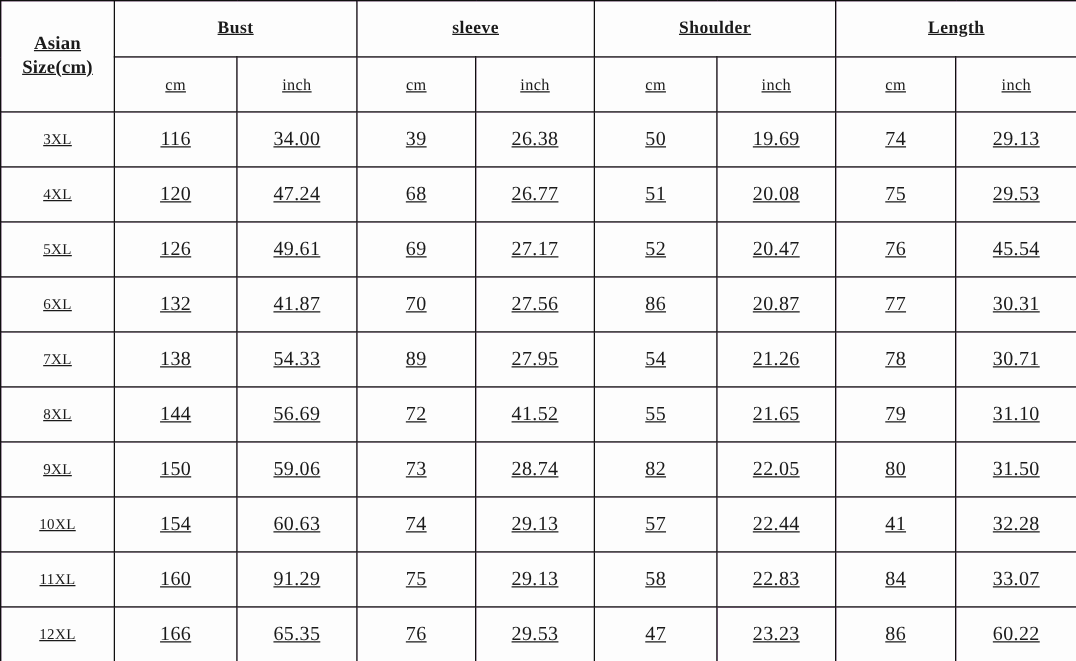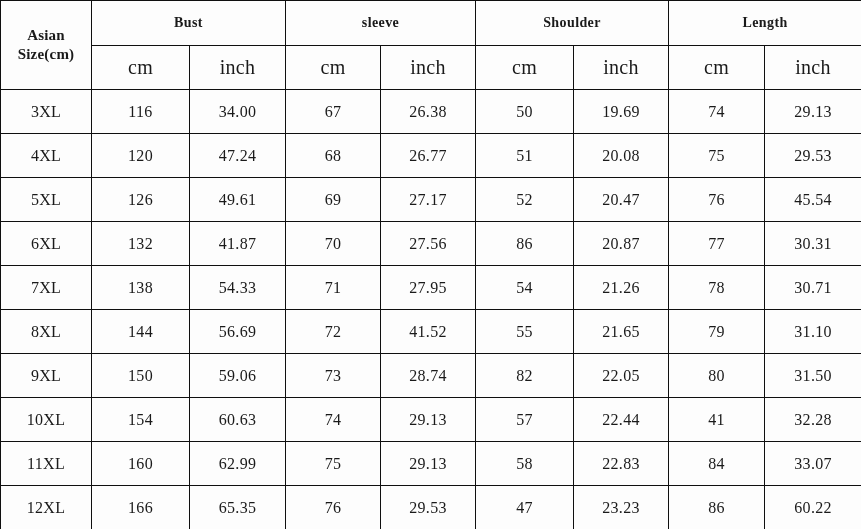--- a/index.html
+++ b/index.html
@@ -14,20 +14,21 @@
     font-family: "Liberation Serif", "DejaVu Serif", serif;
     color: #1a1a1a;
   }
 
   #size-chart {
     width: 861px;
     height: 529px;
     border-collapse: collapse;
     table-layout: fixed;
     background: #701a75;
+    text-decoration: underline;
   }
 
   #size-chart td {
     border: 1px solid #0f0f0f;
     text-align: center;
     vertical-align: middle;
     background: #fdfdfd;
     padding: 0;
   }
 
@@ -37,27 +38,27 @@
     font-size: 14px;
     letter-spacing: 0.4px;
   }
   .hdr-corner {
     font-weight: bold;
     font-size: 15px;
     line-height: 1.25;
     letter-spacing: 0.2px;
   }
   .hdr-unit {
-    font-size: 20px;
+    font-size: 13px;
     letter-spacing: 0.3px;
   }
 
   
   .cell-size {
-    font-size: 16px;
+    font-size: 12px;
     letter-spacing: 0.3px;
   }
   .cell-num {
     font-size: 16px;
     letter-spacing: 0.3px;
   }
 
   
   .grp-start {
     border-left: 3px solid #0f0f0f;
@@ -118,21 +119,21 @@
       <td class="hdr-unit grp-start-thin">cm</td>
       <td class="hdr-unit">inch</td>
       <td class="hdr-unit grp-start-thin">cm</td>
       <td class="hdr-unit">inch</td>
     </tr>
 
   <tr class="row-data">
         <td class="cell-size">3XL</td>
         <td class="cell-num grp-start">116</td>
         <td class="cell-num">34.00</td>
-        <td class="cell-num grp-start">67</td>
+        <td class="cell-num grp-start">39</td>
         <td class="cell-num">26.38</td>
         <td class="cell-num grp-start">50</td>
         <td class="cell-num">19.69</td>
         <td class="cell-num grp-start">74</td>
         <td class="cell-num">29.13</td>
       </tr>
       <tr class="row-data">
         <td class="cell-size">4XL</td>
         <td class="cell-num grp-start">120</td>
         <td class="cell-num">47.24</td>
@@ -162,21 +163,21 @@
         <td class="cell-num">27.56</td>
         <td class="cell-num grp-start">86</td>
         <td class="cell-num">20.87</td>
         <td class="cell-num grp-start">77</td>
         <td class="cell-num">30.31</td>
       </tr>
       <tr class="row-data">
         <td class="cell-size">7XL</td>
         <td class="cell-num grp-start">138</td>
         <td class="cell-num">54.33</td>
-        <td class="cell-num grp-start">71</td>
+        <td class="cell-num grp-start">89</td>
         <td class="cell-num">27.95</td>
         <td class="cell-num grp-start">54</td>
         <td class="cell-num">21.26</td>
         <td class="cell-num grp-start">78</td>
         <td class="cell-num">30.71</td>
       </tr>
       <tr class="row-data">
         <td class="cell-size">8XL</td>
         <td class="cell-num grp-start">144</td>
         <td class="cell-num">56.69</td>
@@ -205,21 +206,21 @@
         <td class="cell-num grp-start">74</td>
         <td class="cell-num">29.13</td>
         <td class="cell-num grp-start">57</td>
         <td class="cell-num">22.44</td>
         <td class="cell-num grp-start">41</td>
         <td class="cell-num">32.28</td>
       </tr>
       <tr class="row-data">
         <td class="cell-size">11XL</td>
         <td class="cell-num grp-start">160</td>
-        <td class="cell-num">62.99</td>
+        <td class="cell-num">91.29</td>
         <td class="cell-num grp-start">75</td>
         <td class="cell-num">29.13</td>
         <td class="cell-num grp-start">58</td>
         <td class="cell-num">22.83</td>
         <td class="cell-num grp-start">84</td>
         <td class="cell-num">33.07</td>
       </tr>
       <tr class="row-data">
         <td class="cell-size">12XL</td>
         <td class="cell-num grp-start">166</td>

